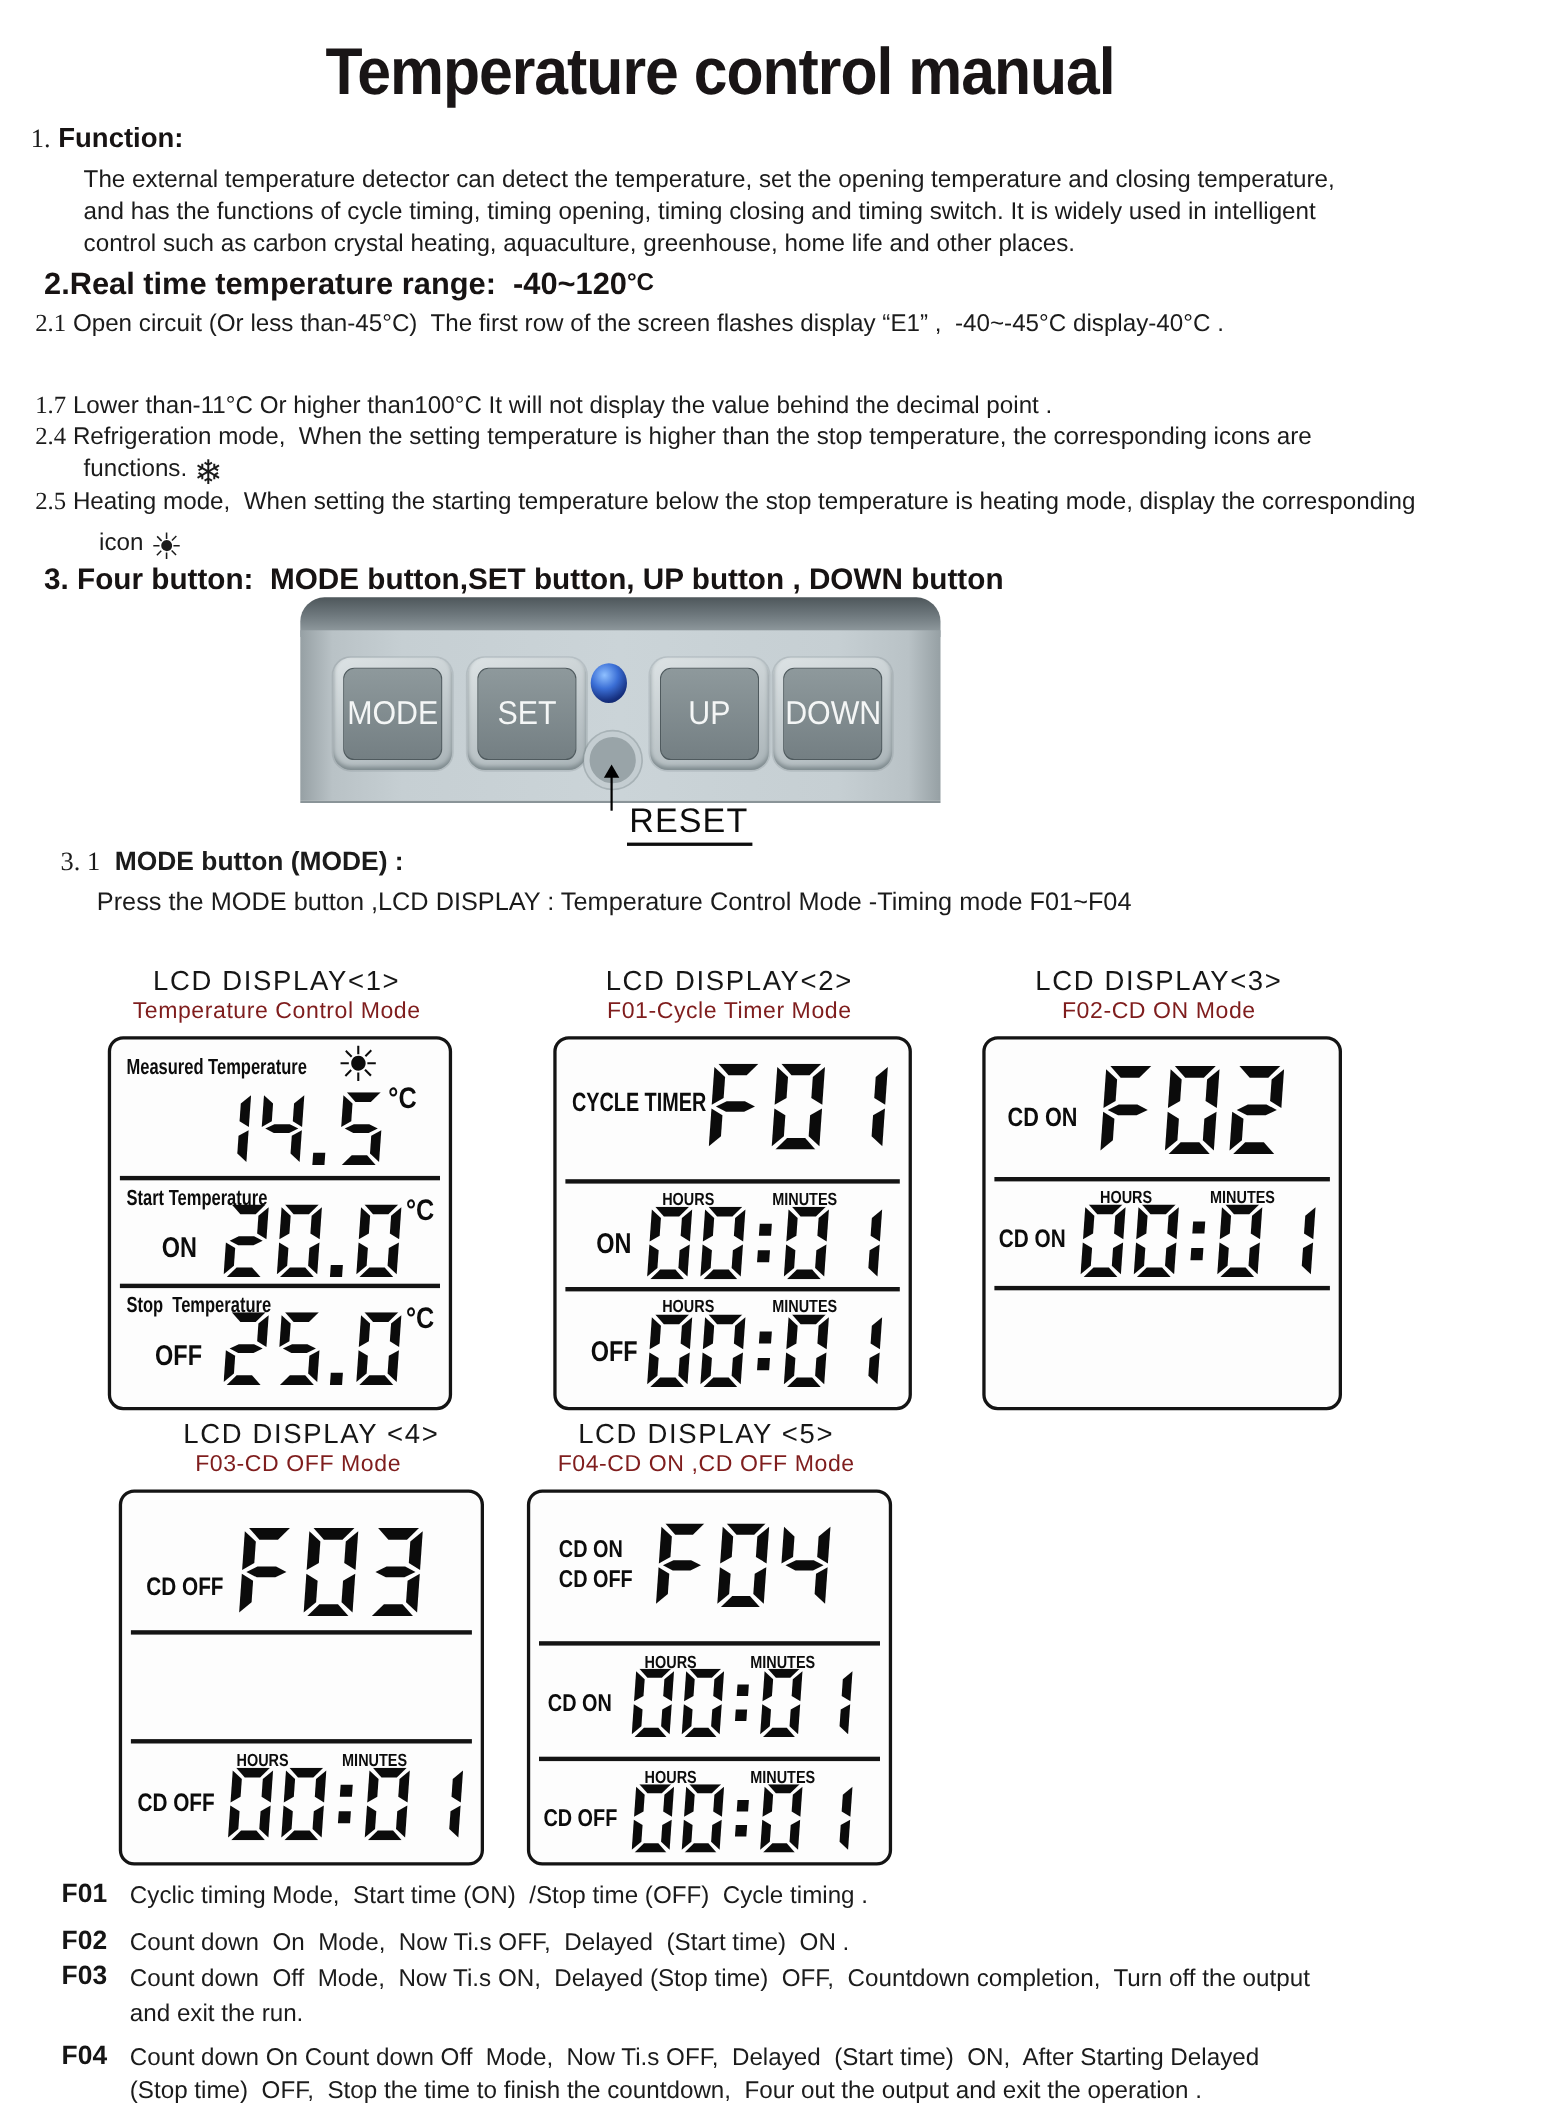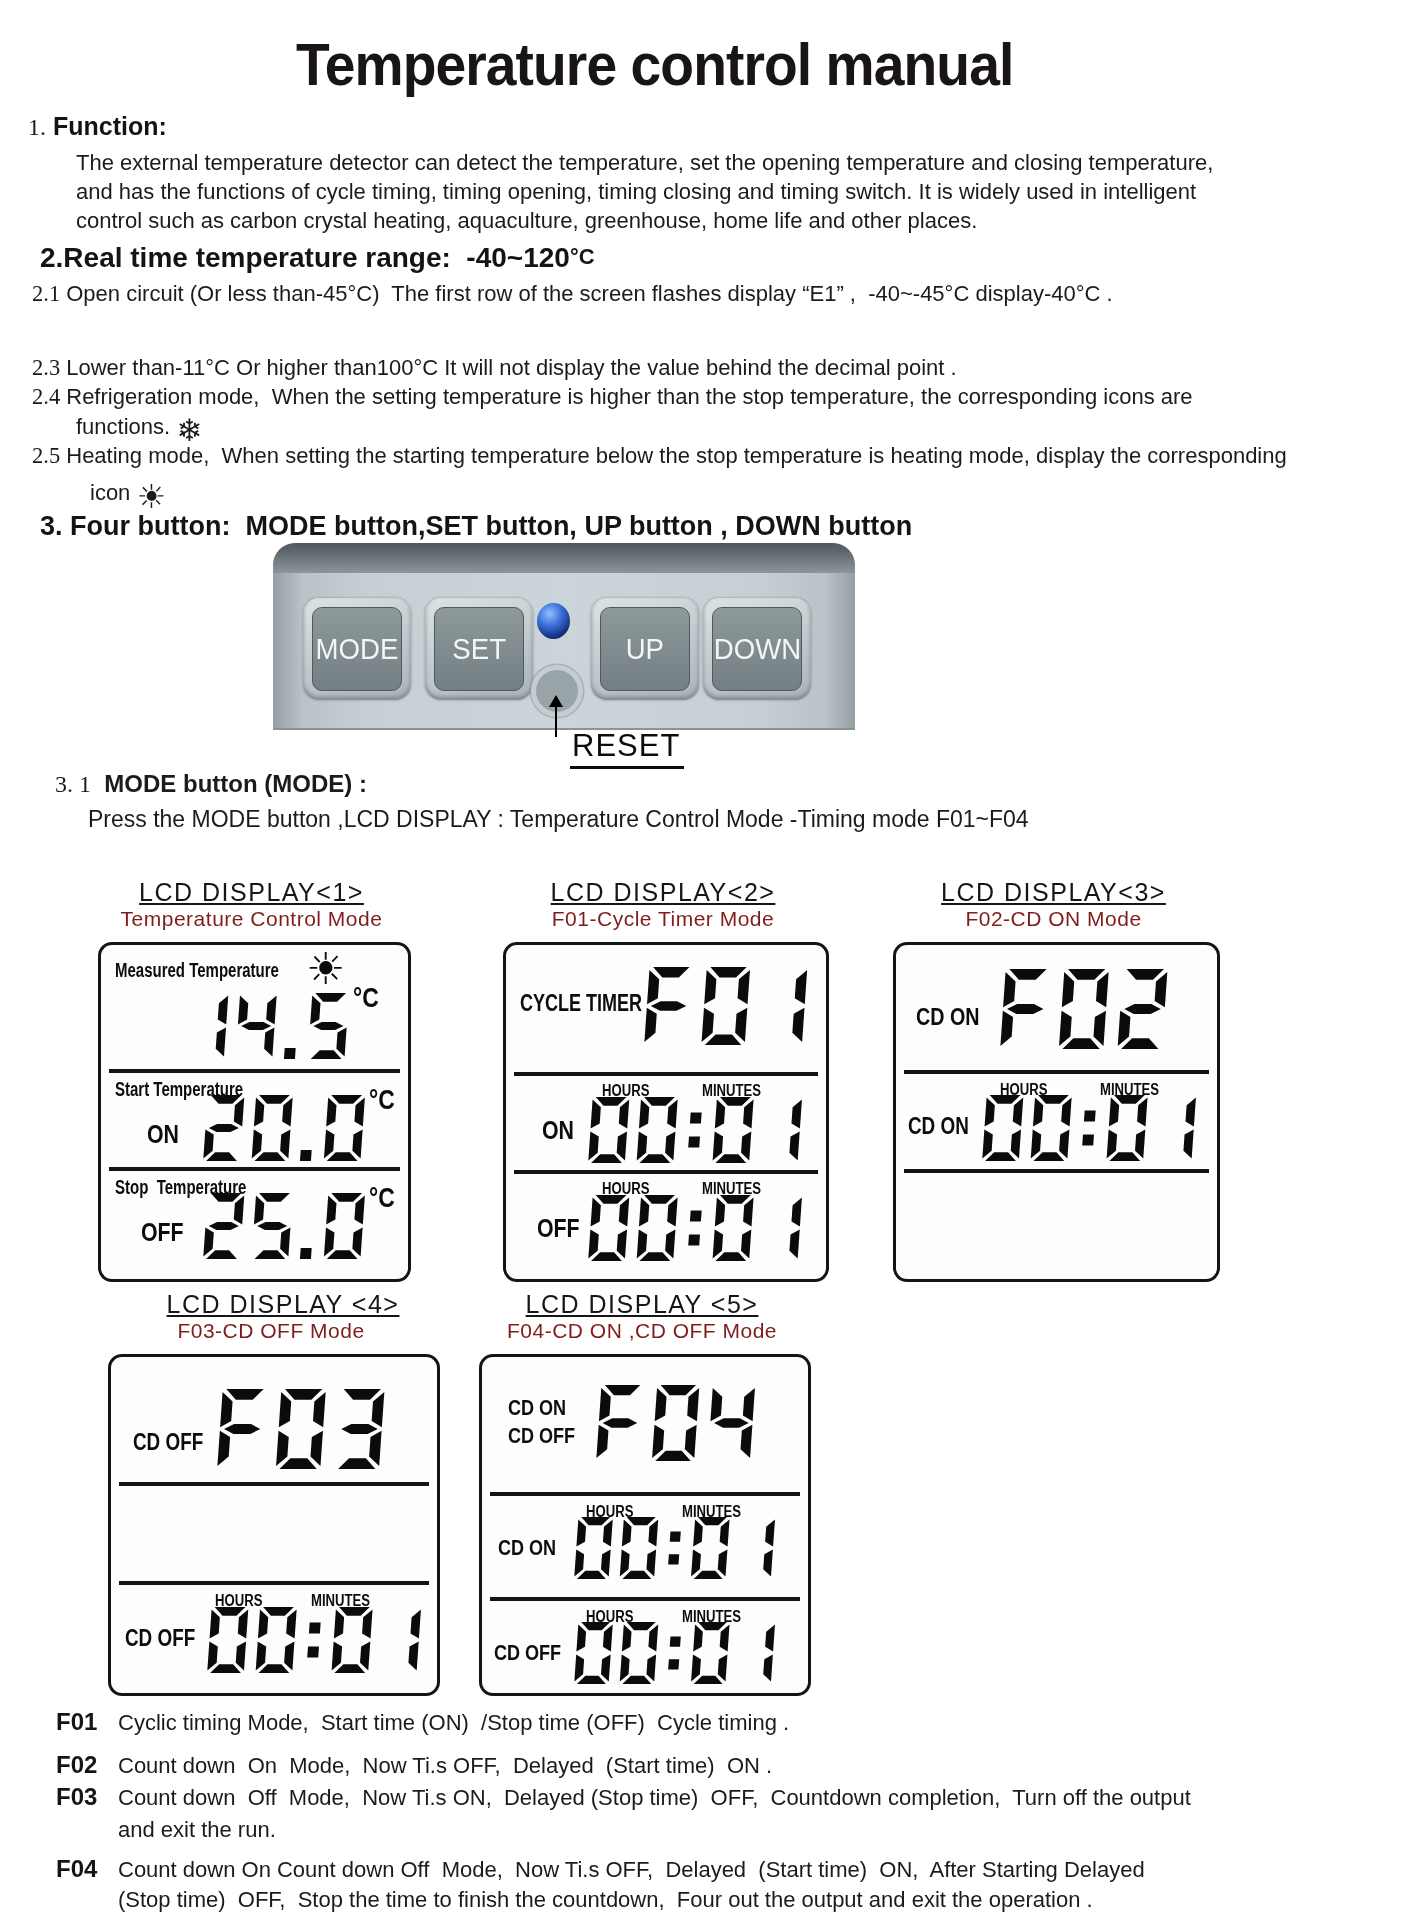--- a/index.html
+++ b/index.html
@@ -26,21 +26,21 @@
   .led{position:absolute;left:264px;top:60px;width:33px;height:36px;border-radius:50%;
        background:radial-gradient(circle at 38% 30%,#8fc0ff 0%,#3b6fd6 38%,#16307f 72%,#0a1950 100%);}
   .reset-hole{position:absolute;left:258px;top:122px;width:42px;height:42px;border-radius:50%;
        background:#99a4a8;border:5px solid #c4cdd1;box-shadow:0 0 0 1.5px #84909480;}
   .reset-arrow{position:absolute;left:549px;top:695px;width:0;height:0;
        border-left:7px solid transparent;border-right:7px solid transparent;border-bottom:12px solid #000;}
   .reset-line{position:absolute;left:555px;top:705px;width:2px;height:32px;background:#000;}
   .reset-label{position:absolute;left:570px;top:728px;font-size:31px;letter-spacing:1px;color:#0d0d0d;
        border-bottom:3px solid #0d0d0d;padding:0 4px 2px 2px;white-space:pre;}
   
-  .lcdtitle{position:absolute;text-align:center;font-size:25px;letter-spacing:1.5px;white-space:pre;color:#161616;text-decoration:underline;}
+  .lcdtitle{position:absolute;text-align:center;font-size:25px;letter-spacing:1.5px;white-space:pre;color:#161616;}
   .lcdsub{position:absolute;text-align:center;font-size:21px;letter-spacing:0.5px;white-space:pre;color:#7f1d1d;}
   .lcd{position:absolute;border:3px solid #141414;border-radius:14px;background:#fdfdfd;}
   .lcddiv{position:absolute;left:8px;right:8px;height:3.5px;background:#141414;}
   .lcdlab{position:absolute;font-weight:bold;white-space:pre;transform:scaleX(0.75);transform-origin:0 0;color:#0c0c0c;}
   .lcdstate{position:absolute;font-weight:bold;white-space:pre;transform:scaleX(0.82);transform-origin:0 0;color:#0c0c0c;}
   .lcdsmall{position:absolute;font-weight:bold;font-size:16px;white-space:pre;transform:scaleX(0.82);transform-origin:0 0;color:#0c0c0c;}
   .unit{position:absolute;font-weight:bold;font-size:27px;transform:scaleX(0.85);transform-origin:0 0;color:#0c0c0c;white-space:pre;}
   .seg{position:absolute;}
   .seg svg{display:block;}
   .sun-lcd{position:absolute;font-size:44px;line-height:44px;color:#0c0c0c;}
@@ -55,21 +55,21 @@
   <div class="title">Temperature control manual</div>
 
   <div class="h" style="left:28px;top:112px;font-size:25px;"><span class="itemnum" style="font-size:24px;font-weight:normal;">1.</span> <span>Function:</span></div>
   <div class="line" style="left:76px;top:150px;">The external temperature detector can detect the temperature, set the opening temperature and closing temperature,</div>
   <div class="line" style="left:76px;top:179px;">and has the functions of cycle timing, timing opening, timing closing and timing switch. It is widely used in intelligent</div>
   <div class="line" style="left:76px;top:208px;">control such as carbon crystal heating, aquaculture, greenhouse, home life and other places.</div>
 
   <div class="h" style="left:40px;top:242px;font-size:28px;"><span>2.Real time temperature range:  -40~120</span><span style="font-size:22px;vertical-align:3px;">°C</span></div>
 
   <div class="line" style="left:32px;top:281px;"><span class="itemnum">2.1</span> <span>Open circuit (Or less than-45°C)  The first row of the screen flashes display “E1” ,  -40~-45°C display-40°C .</span></div>
-  <div class="line" style="left:32px;top:355px;"><span class="itemnum">2.3</span> <span>Lower than-11°C Or higher than100°C It will not display the value behind the decimal point .</span></div>
+  <div class="line" style="left:32px;top:355px;"><span class="itemnum">1.7</span> <span>Lower than-11°C Or higher than100°C It will not display the value behind the decimal point .</span></div>
   <div class="line" style="left:32px;top:384px;"><span class="itemnum">2.4</span> <span>Refrigeration mode,  When the setting temperature is higher than the stop temperature, the corresponding icons are</span></div>
   <div class="line" style="left:76px;top:412px;"><span>functions.</span> <span class="uicon" style="font-size:31px;vertical-align:-7px;">❄</span></div>
   <div class="line" style="left:32px;top:443px;"><span class="itemnum">2.5</span> <span>Heating mode,  When setting the starting temperature below the stop temperature is heating mode, display the corresponding</span></div>
   <div class="line" style="left:90px;top:477px;"><span>icon</span> <span class="uicon" style="font-size:33px;vertical-align:-8px;">☀</span></div>
 
   <div class="h" style="left:40px;top:511px;font-size:27px;">3. Four button:  MODE button,SET button, UP button , DOWN button</div>
 
   <div class="device">
     <div class="dev-top"></div>
     <div class="dev-body"></div>

